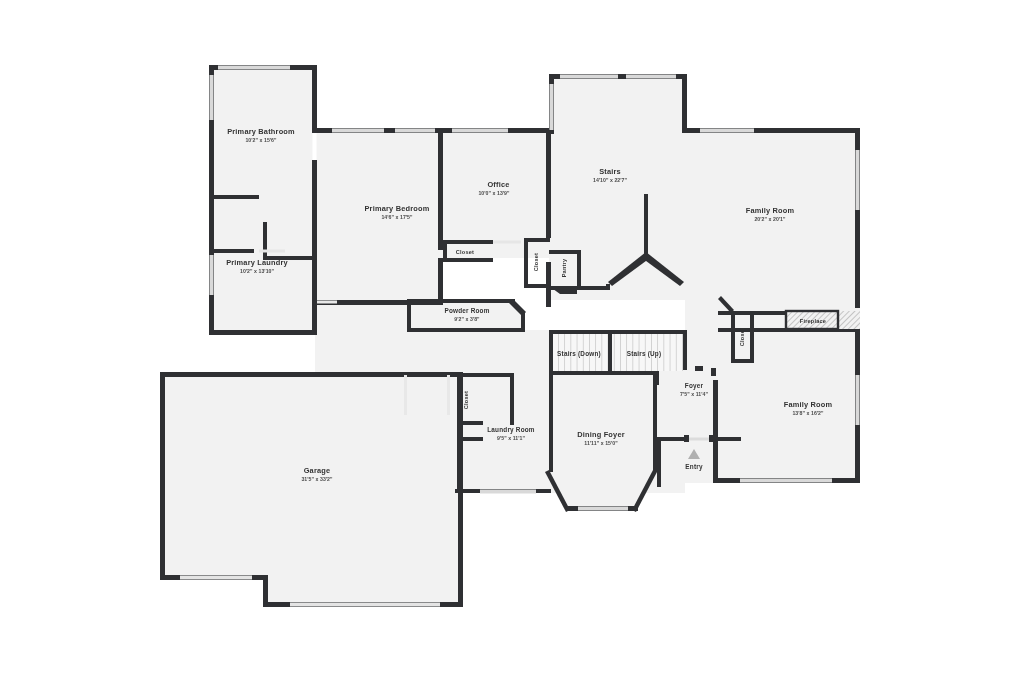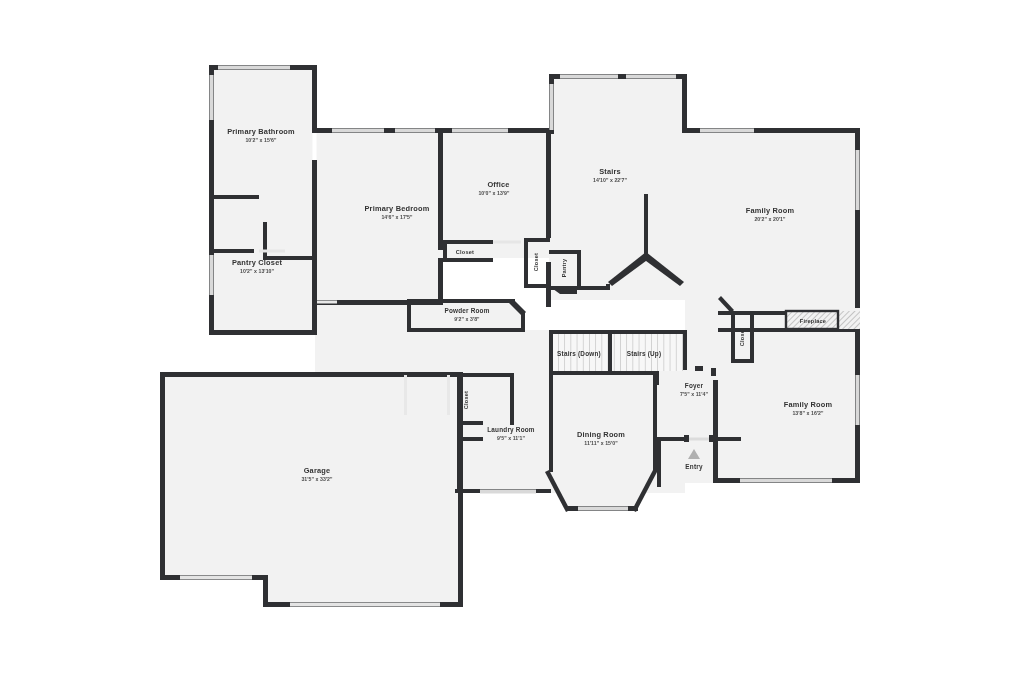--- a/index.html
+++ b/index.html
@@ -229,21 +229,21 @@
 
     <polygon points="694,449 700,459 688,459" fill="#b0b0b0"></polygon>
   </svg>
 
   <div>
     <div class="room-label" style="left:261px;top:135px;">
       <span class="rname">Primary Bathroom</span>
       <span class="rdim">10'2" x 15'6"</span>
     </div>
     <div class="room-label" style="left:257px;top:266px;">
-      <span class="rname">Pantry Closet</span>
+      <span class="rname">Primary Laundry</span>
       <span class="rdim">10'2" x 13'10"</span>
     </div>
     <div class="room-label" style="left:378px;top:212px;margin-left:19px;">
       <span class="rname">Primary Bedroom</span>
       <span class="rdim">14'6" x 17'5"</span>
     </div>
     <div class="room-label" style="left:494px;top:188px;text-align:right;">
       <span class="rname">Office</span>
       <span class="rdim">10'0" x 13'9"</span>
     </div>
@@ -261,21 +261,21 @@
     </div>
     <div class="room-label small" style="left:694px;top:390px;">
       <span class="rname">Foyer</span>
       <span class="rdim">7'5" x 11'4"</span>
     </div>
     <div class="room-label" style="left:808px;top:408px;">
       <span class="rname">Family Room</span>
       <span class="rdim">13'8" x 16'2"</span>
     </div>
     <div class="room-label" style="left:601px;top:438px;">
-      <span class="rname">Dining Room</span>
+      <span class="rname">Dining Foyer</span>
       <span class="rdim">11'11" x 15'0"</span>
     </div>
     <div class="room-label small" style="left:511px;top:434px;">
       <span class="rname">Laundry Room</span>
       <span class="rdim">9'5" x 11'1"</span>
     </div>
     <div class="room-label" style="left:317px;top:474px;text-align:center;">
       <span class="rname">Garage</span>
       <span class="rdim">31'5" x 33'2"</span>
     </div>

